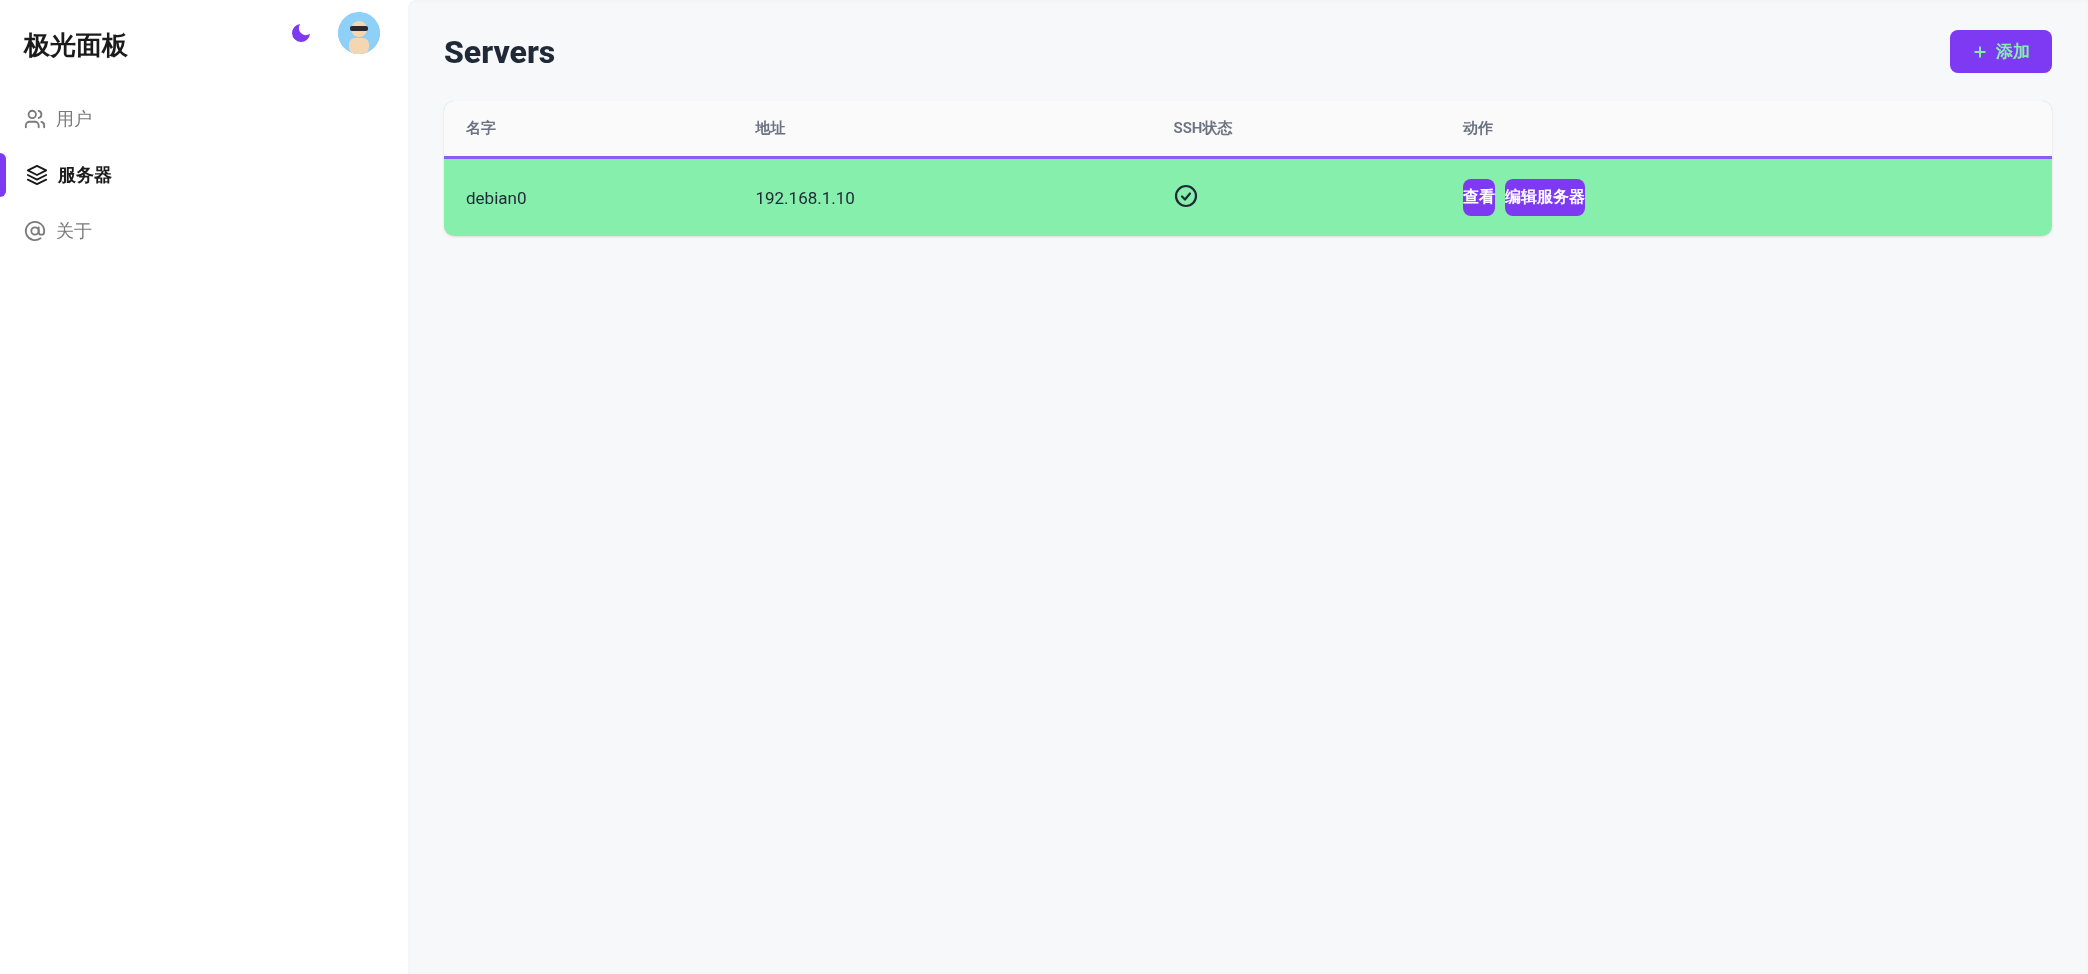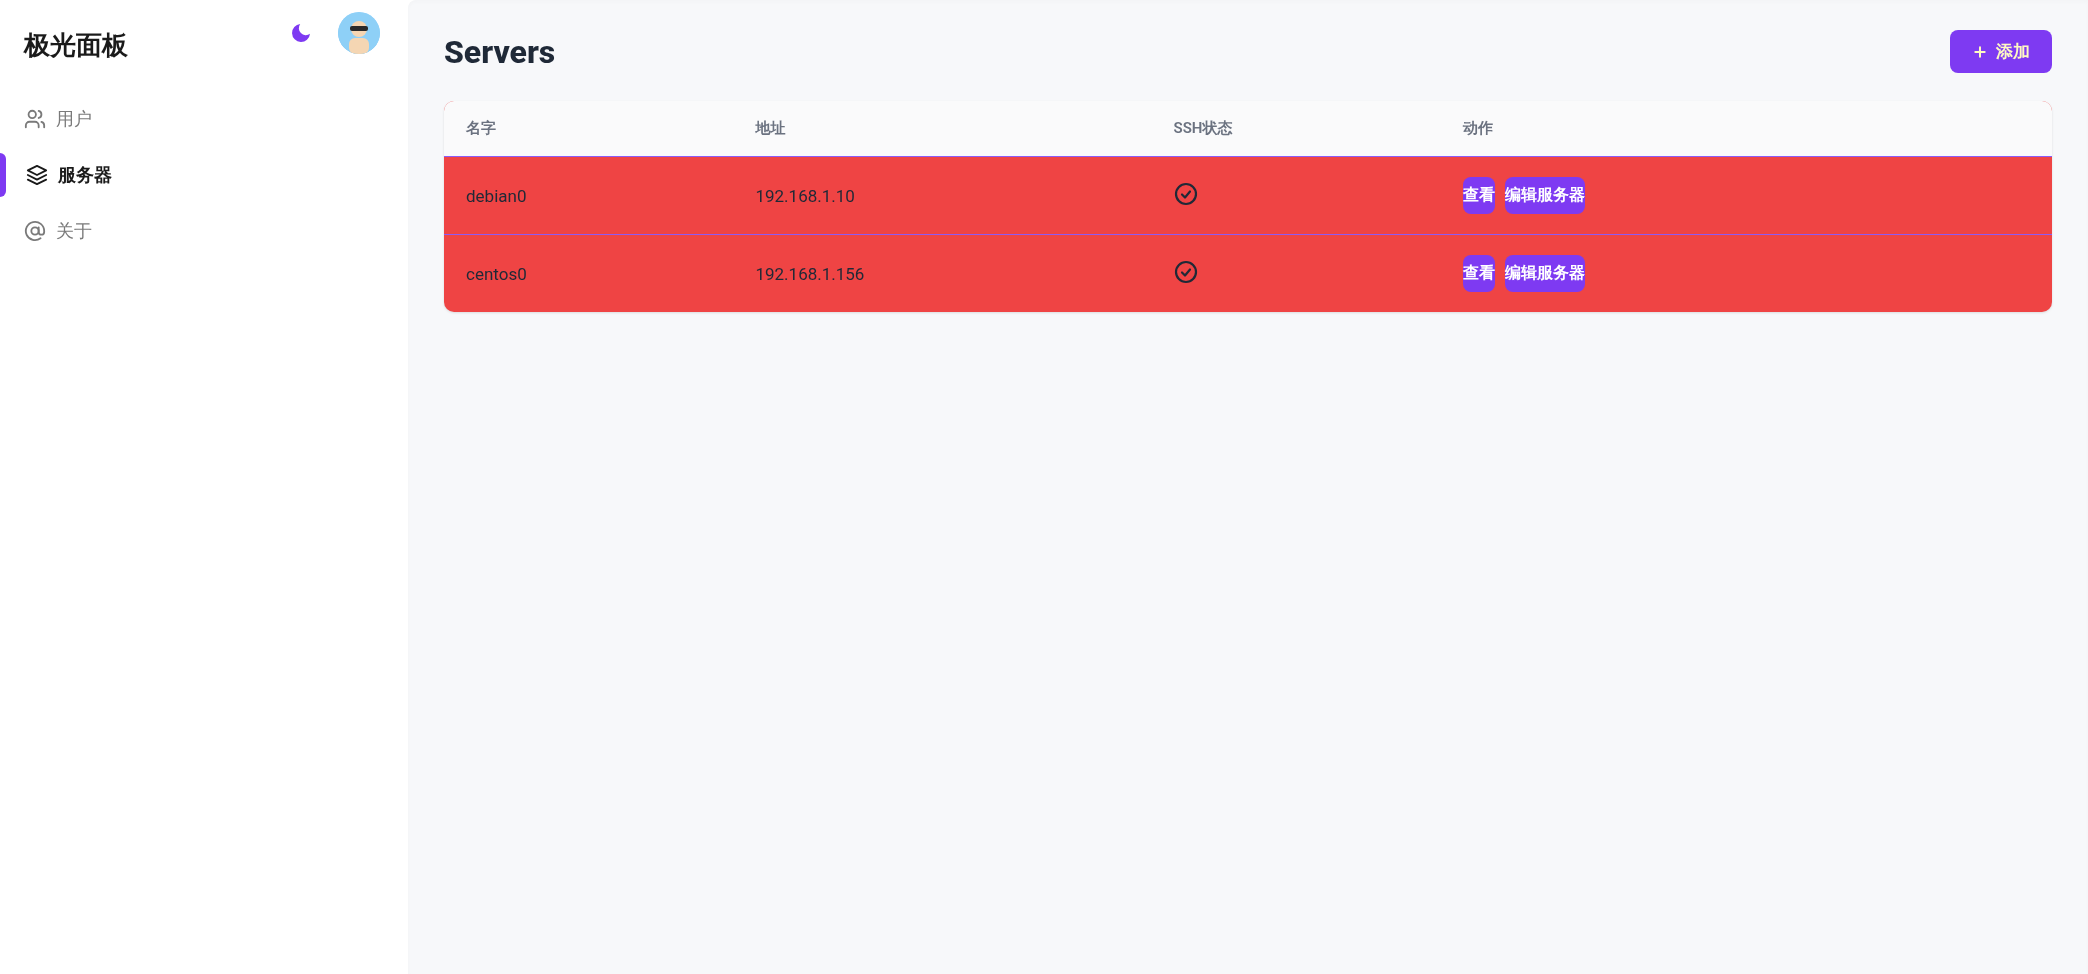--- a/index.html
+++ b/index.html
@@ -114,52 +114,52 @@
     .page-title {
       font-size: 32px;
       font-weight: 800;
       color: #1f2937;
     }
     .btn {
       display: inline-flex;
       align-items: center;
       gap: 8px;
       background: #7e3af2;
-      color: #fef9c3;
+      color: #86efac;
       font-weight: 700;
       font-size: 17px;
       padding: 10px 22px;
       border-radius: 8px;
       border: none;
       cursor: pointer;
     }
     .btn .plus-icon {
       width: 16px;
       height: 16px;
     }
     .table-card {
-      background: #ef4444;
+      background: #86efac;
       border-radius: 10px;
       box-shadow: 0 1px 3px rgba(0,0,0,0.08), 0 1px 2px rgba(0,0,0,0.04);
       overflow: hidden;
     }
     table {
       width: 100%;
       border-collapse: collapse;
     }
     thead th {
       text-align: left;
       font-size: 15px;
       font-weight: 600;
       color: #6b7280;
       padding: 18px 22px;
       background: #fafafb;
     }
     tbody tr {
-      border-top: 1px solid #8b5cf6;
+      border-top: 3px solid #8b5cf6;
     }
     tbody td {
       padding: 20px 22px;
       font-size: 17px;
       color: #1f2937;
       vertical-align: middle;
     }
     .status-icon {
       width: 24px;
       height: 24px;
@@ -271,32 +271,18 @@
                       <circle cx="12" cy="12" r="10"></circle>
                       <polyline points="8 12.5 11 15.5 16 9.5"></polyline>
                     </svg></span></td>
                 <td>
                   <div class="action-buttons">
                     <button class="action-btn">查看</button>
                     <button class="action-btn">编辑服务器</button>
                   </div>
                 </td>
               </tr>
-              <tr>
-                <td>centos0</td>
-                <td>192.168.1.156</td>
-                <td><span><svg class="status-icon" viewBox="0 0 24 24" width="24" height="24" fill="none" stroke="currentColor" stroke-width="2.2" stroke-linecap="round" stroke-linejoin="round">
-                      <circle cx="12" cy="12" r="10"></circle>
-                      <polyline points="8 12.5 11 15.5 16 9.5"></polyline>
-                    </svg></span></td>
-                <td>
-                  <div class="action-buttons">
-                    <button class="action-btn">查看</button>
-                    <button class="action-btn">编辑服务器</button>
-                  </div>
-                </td>
-              </tr>
             </tbody>
         </table>
       </div>
     </div>
   </div>
 </div>
 
 </body></html>

